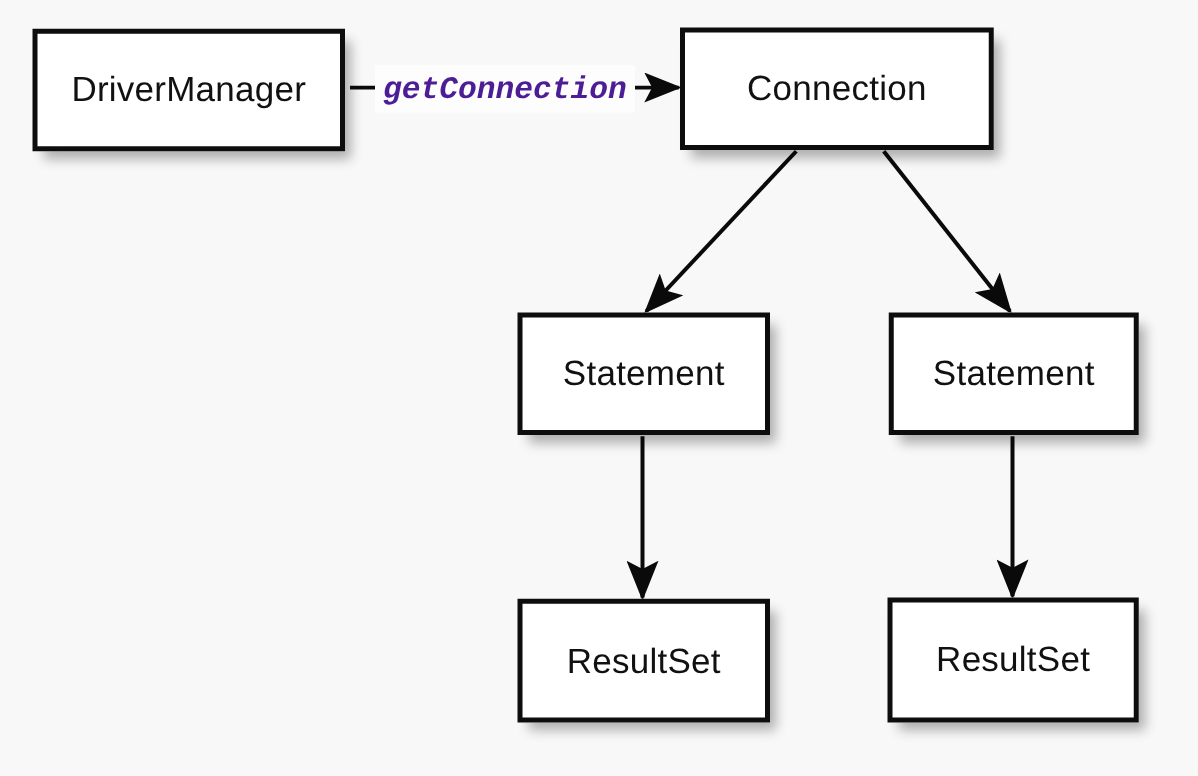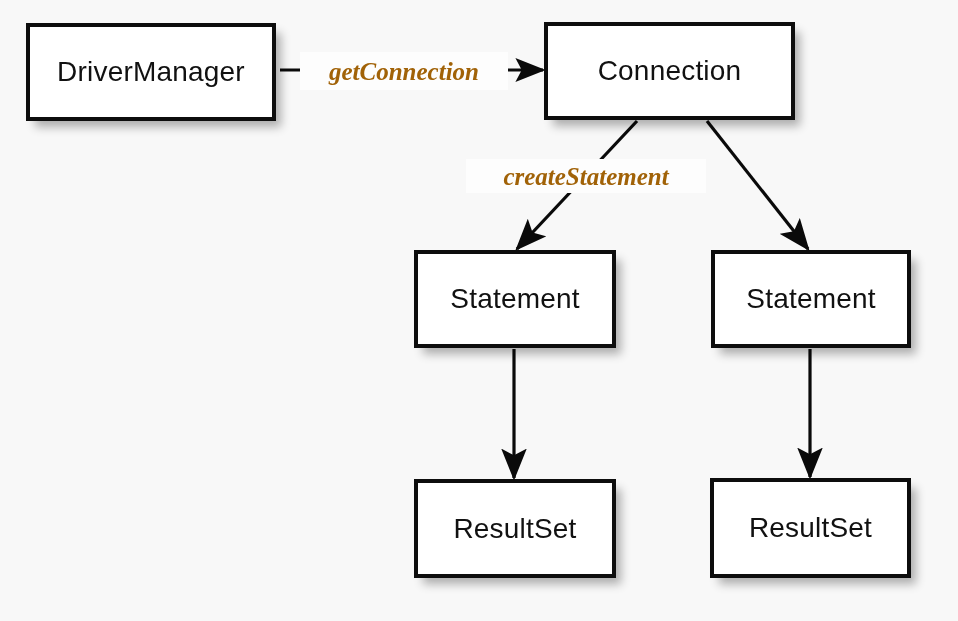--- a/index.html
+++ b/index.html
@@ -41,22 +41,22 @@
     font-family: "Liberation Sans", sans-serif;
     font-size: 28px;
     font-weight: 400;
     color: #111111;
     letter-spacing: 0.2px;
     white-space: nowrap;
   }
   .edge-label {
     position: absolute;
     background: #fdfdfd;
-    color: #a16207;
-    font-family: Liberation Serif, serif;
+    color: #4c1d95;
+    font-family: Liberation Mono, monospace;
     font-style: italic;
     font-weight: 700;
     font-size: 25px;
     line-height: 1;
     display: flex;
     align-items: center;
     justify-content: center;
     white-space: nowrap;
     box-sizing: border-box;
   }
@@ -114,16 +114,15 @@
   <div class="node" id="node-resultset-left">
     <span class="node-label">ResultSet</span>
   </div>
 
   <div class="node" id="node-resultset-right">
     <span class="node-label">ResultSet</span>
   </div>
 
   <div class="edge-label" id="label-getconnection">getConnection</div>
 
-  <div class="edge-label" id="label-createstatement">createStatement</div>
 
 
 </div>
 
 </body></html>

